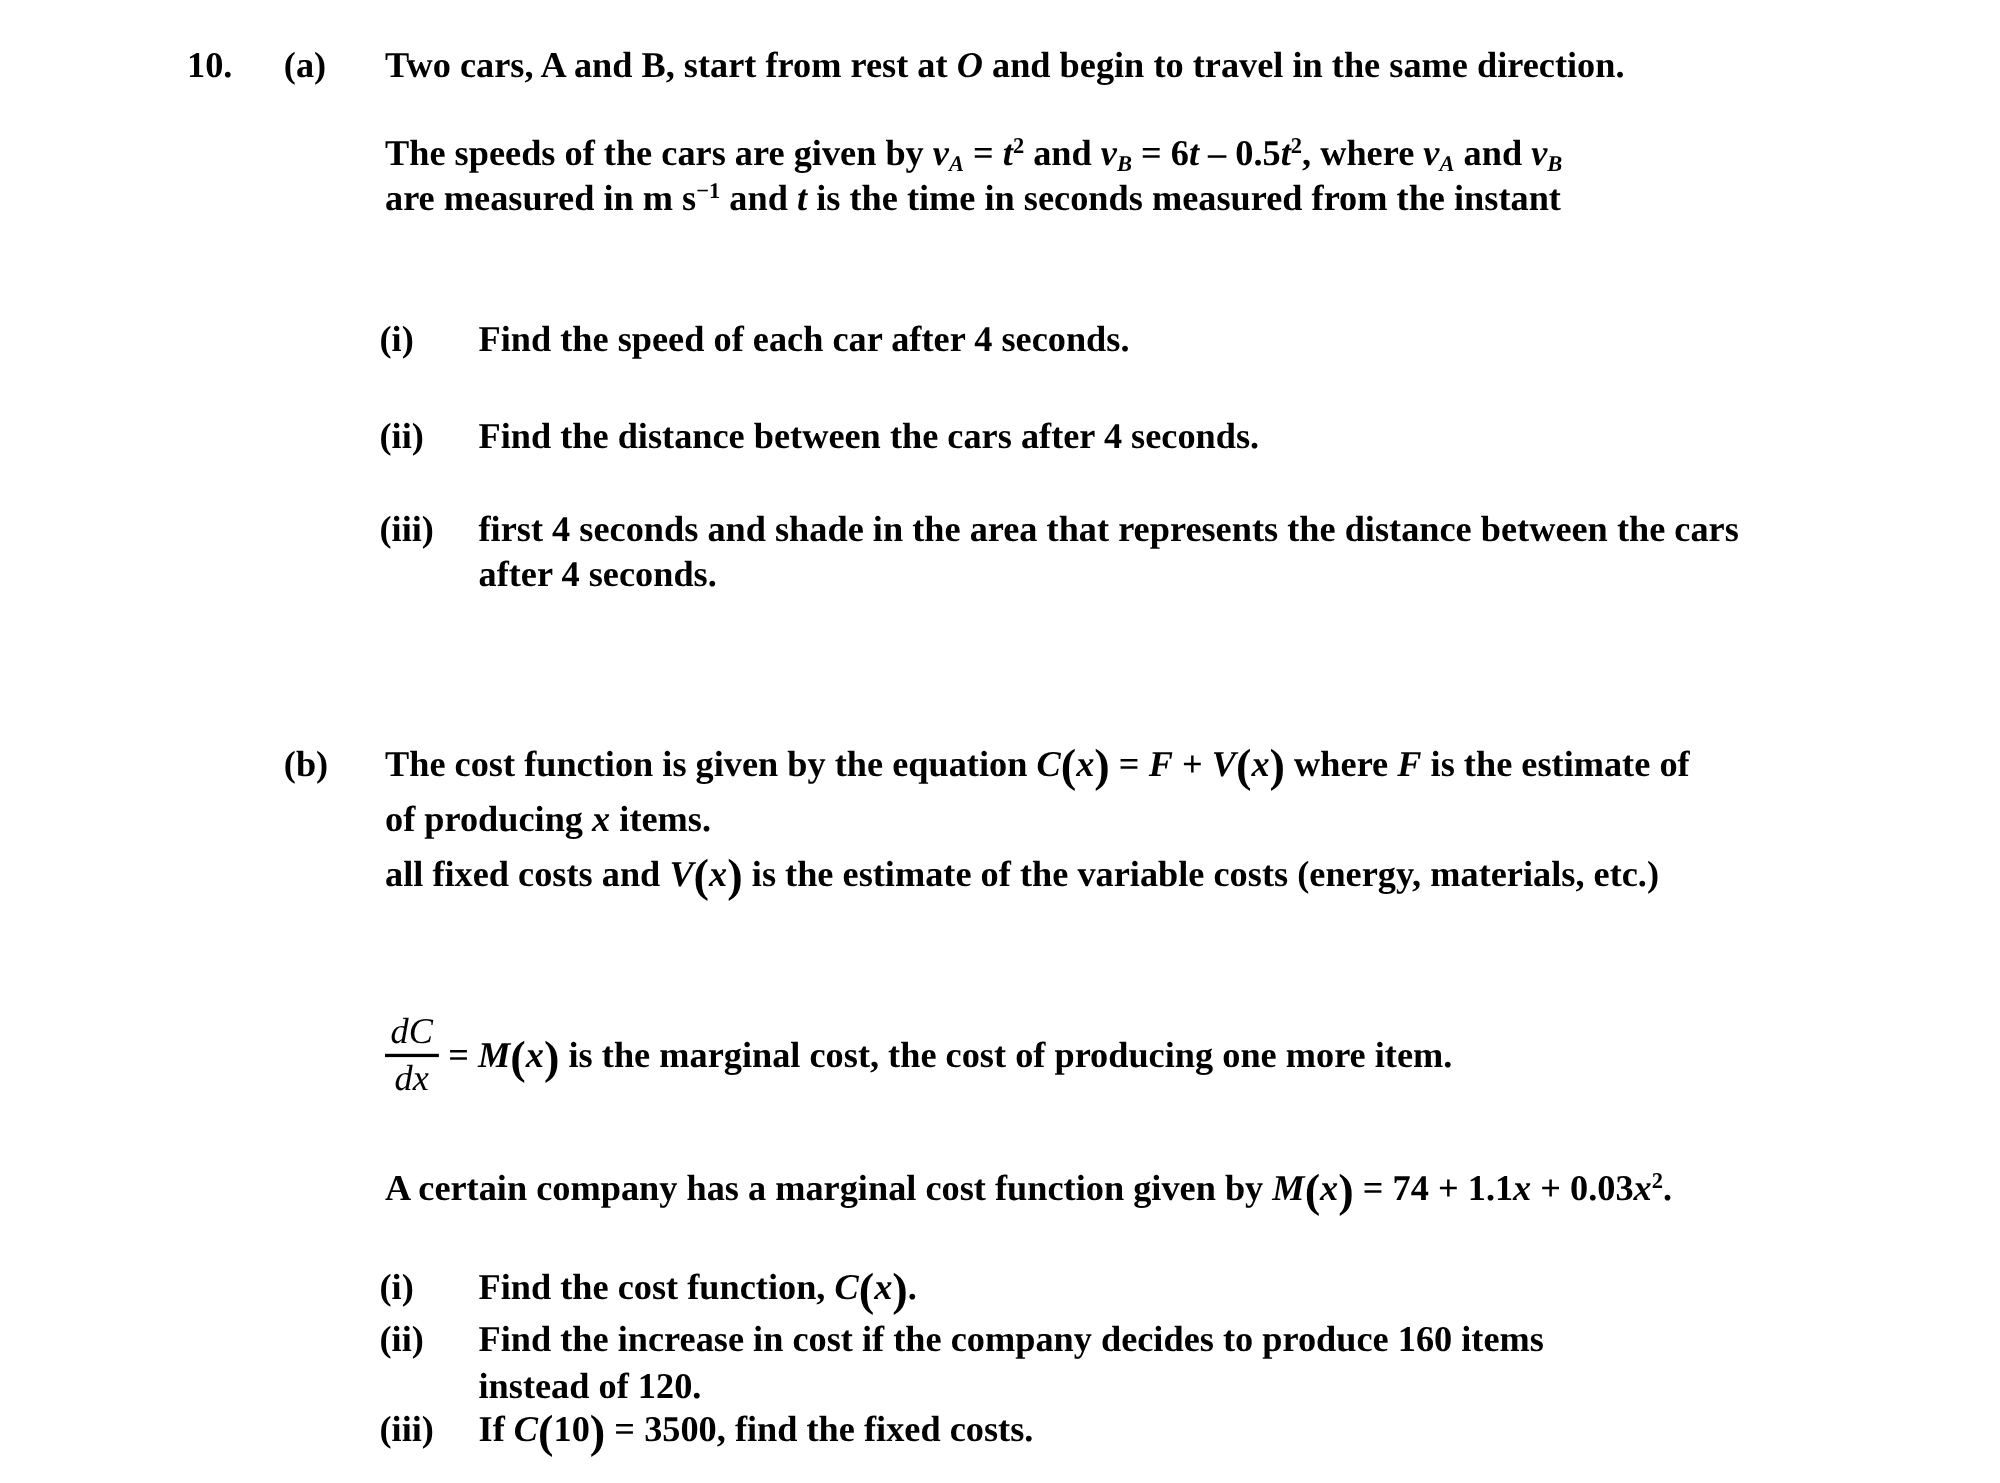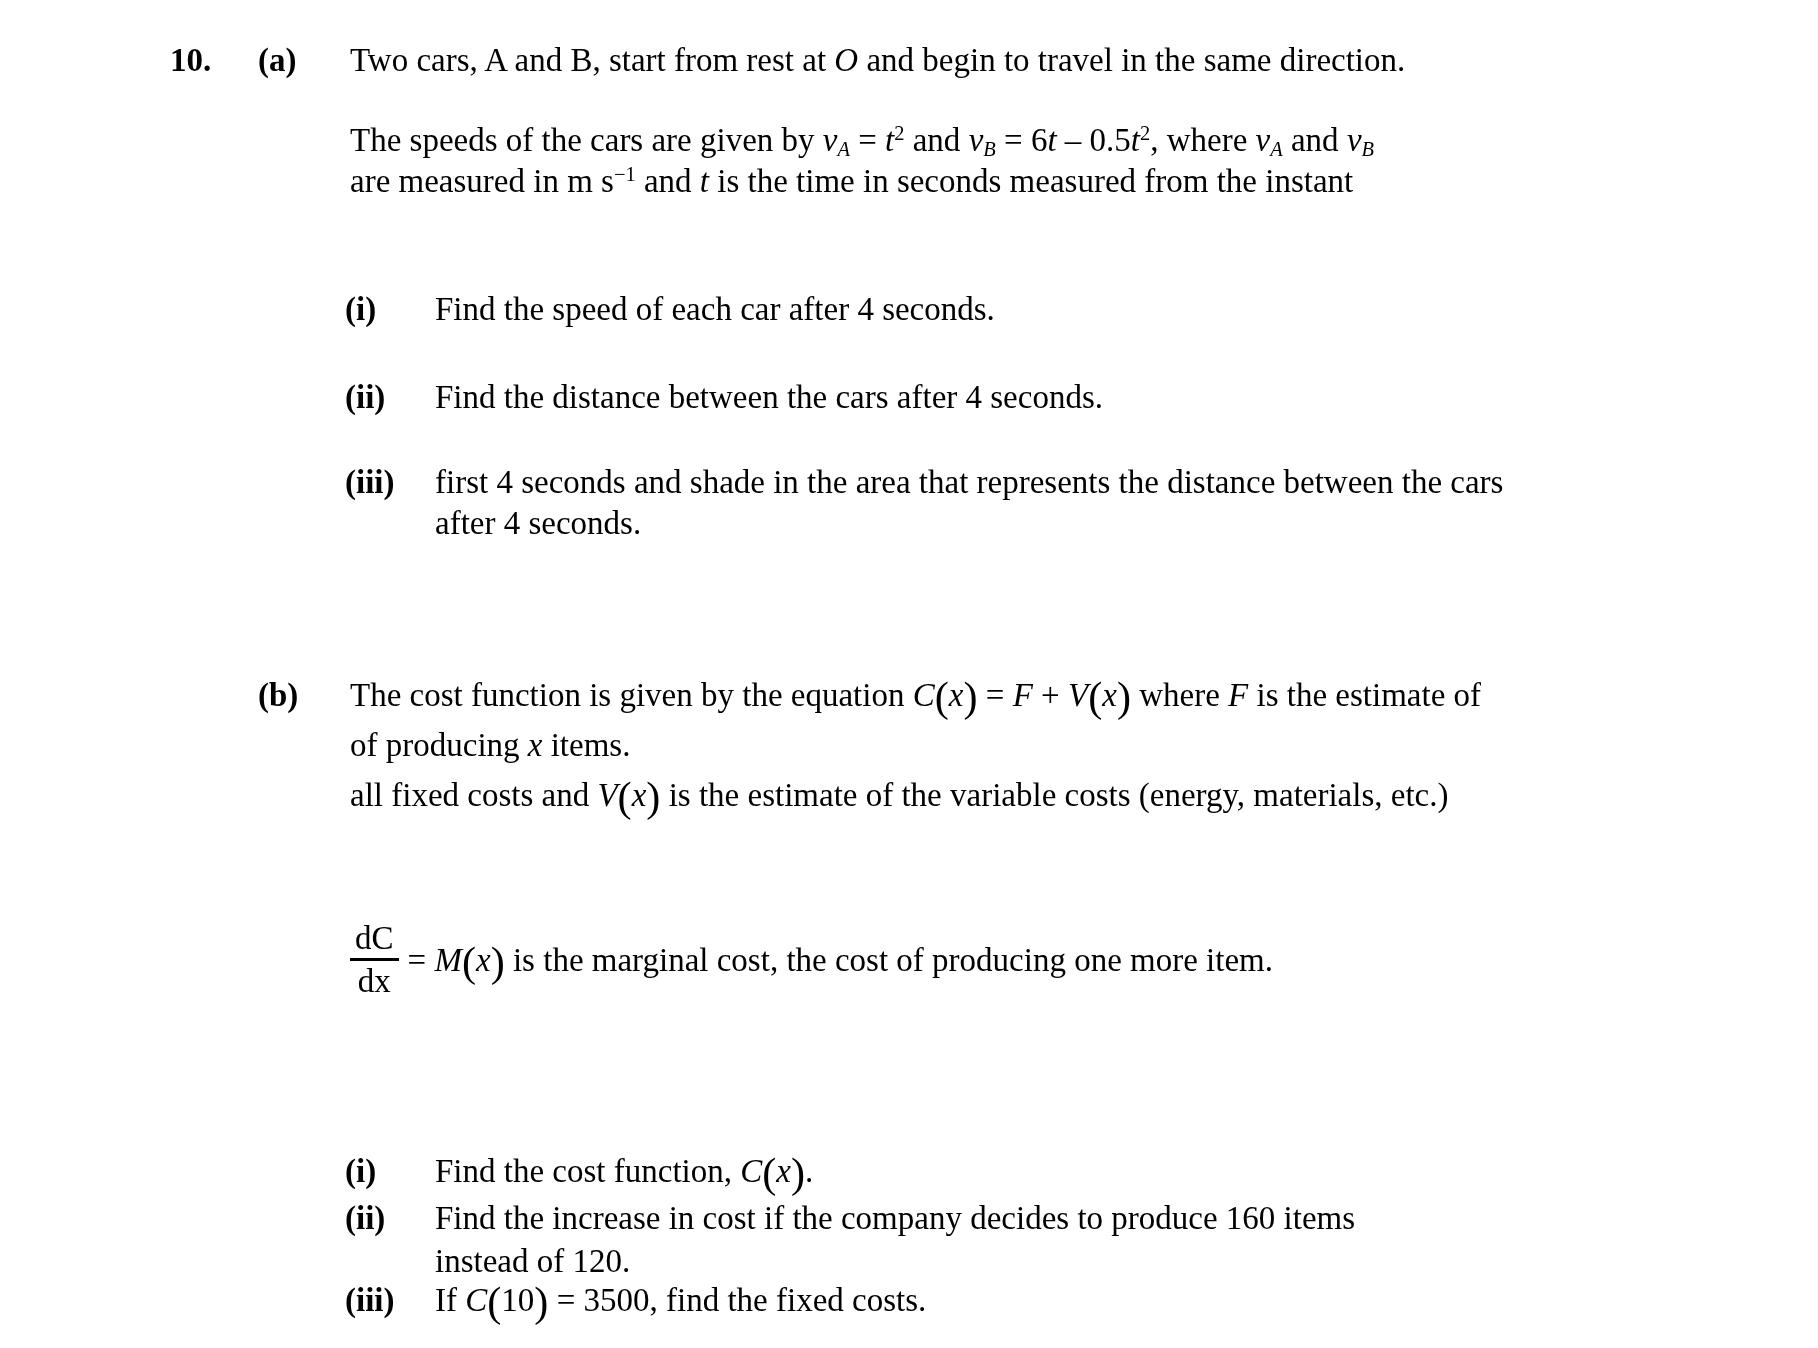--- a/index.html
+++ b/index.html
@@ -5,36 +5,36 @@
   html,body{margin:0;padding:0;background:#fff;}
   .page{
     position:relative;width:1725px;height:1348px;overflow:hidden;
     background:#fff;color:#000;
     font-family:"Liberation Serif","DejaVu Serif",serif;
     font-size:33px;
     margin-top:28px;
   }
   .abs{position:absolute;white-space:nowrap;}
   .b{font-weight:bold;}
-  .line{white-space:nowrap;}
+  .line{white-space:nowrap;font-weight:bold;}
   .lh41 .line,.lh41 .ilabel{line-height:41px;}
   .lh50 .line{line-height:50px;}
   .lh44 .line{line-height:44px;}
   .lh43 .line,.lh43 .ilabel{line-height:43px;}
   .item{display:flex;align-items:flex-start;}
   .item .ilabel{flex:0 0 90px;font-weight:bold;}
   .i{font-style:italic;}
   .sup{font-size:0.62em;line-height:0;position:relative;top:-0.55em;}
   .sub{font-size:0.62em;line-height:0;position:relative;top:0.25em;}
   .sub.i,.i.sub{font-style:italic;}
   .pr{font-size:1.28em;line-height:0;vertical-align:-0.12em;}
   .formula{display:flex;align-items:center;gap:9px;}
   .formula .line{line-height:40px;}
   .frac{display:inline-flex;flex-direction:column;align-items:center;}
-  .fnum,.fden{line-height:40px;padding:0 5px;}
+  .fnum,.fden{font-style:italic;line-height:40px;padding:0 5px;}
   .fbar{align-self:stretch;height:3px;background:#000;}
 </style>
 </head>
 <body>
 
 <div class="page">
 
   <div class="abs b" style="left:170px;top:12px;line-height:41px;">10.</div>
   <div class="abs b" style="left:258px;top:12px;line-height:41px;">(a)</div>
   <div class="abs lh41" style="left:350px;top:12px;">
@@ -77,20 +77,23 @@
 
   <div class="abs formula" style="left:350px;top:890px;">
     <span class="frac">
       <span class="fnum">dC</span>
       <span class="fbar"></span>
       <span class="fden">dx</span>
     </span>
     <span class="line"><span>= </span><span class="i">M</span><span class="pr">(</span><span class="i">x</span><span class="pr">)</span><span> is the marginal cost, the cost of producing one more item.</span></span>
   </div>
 
+  <div class="abs lh44" style="left:350px;top:1031px;">
+    <div class="line"><span>A certain company has a marginal cost function given by </span><span class="i">M</span><span class="pr">(</span><span class="i">x</span><span class="pr">)</span><span> = 74 + 1.1</span><span class="i">x</span><span> + 0.03</span><span class="i">x</span><span class="sup">2</span><span>.</span></div>
+  </div>
 
   <div class="abs item lh43" style="left:345px;top:1122px;">
     <span class="ilabel">(i)</span>
     <div>
       <div class="line"><span>Find the cost function, </span><span class="i">C</span><span class="pr">(</span><span class="i">x</span><span class="pr">)</span><span>.</span></div>
     </div>
   </div>
 
   <div class="abs item lh43" style="left:345px;top:1169px;">
     <span class="ilabel">(ii)</span>

